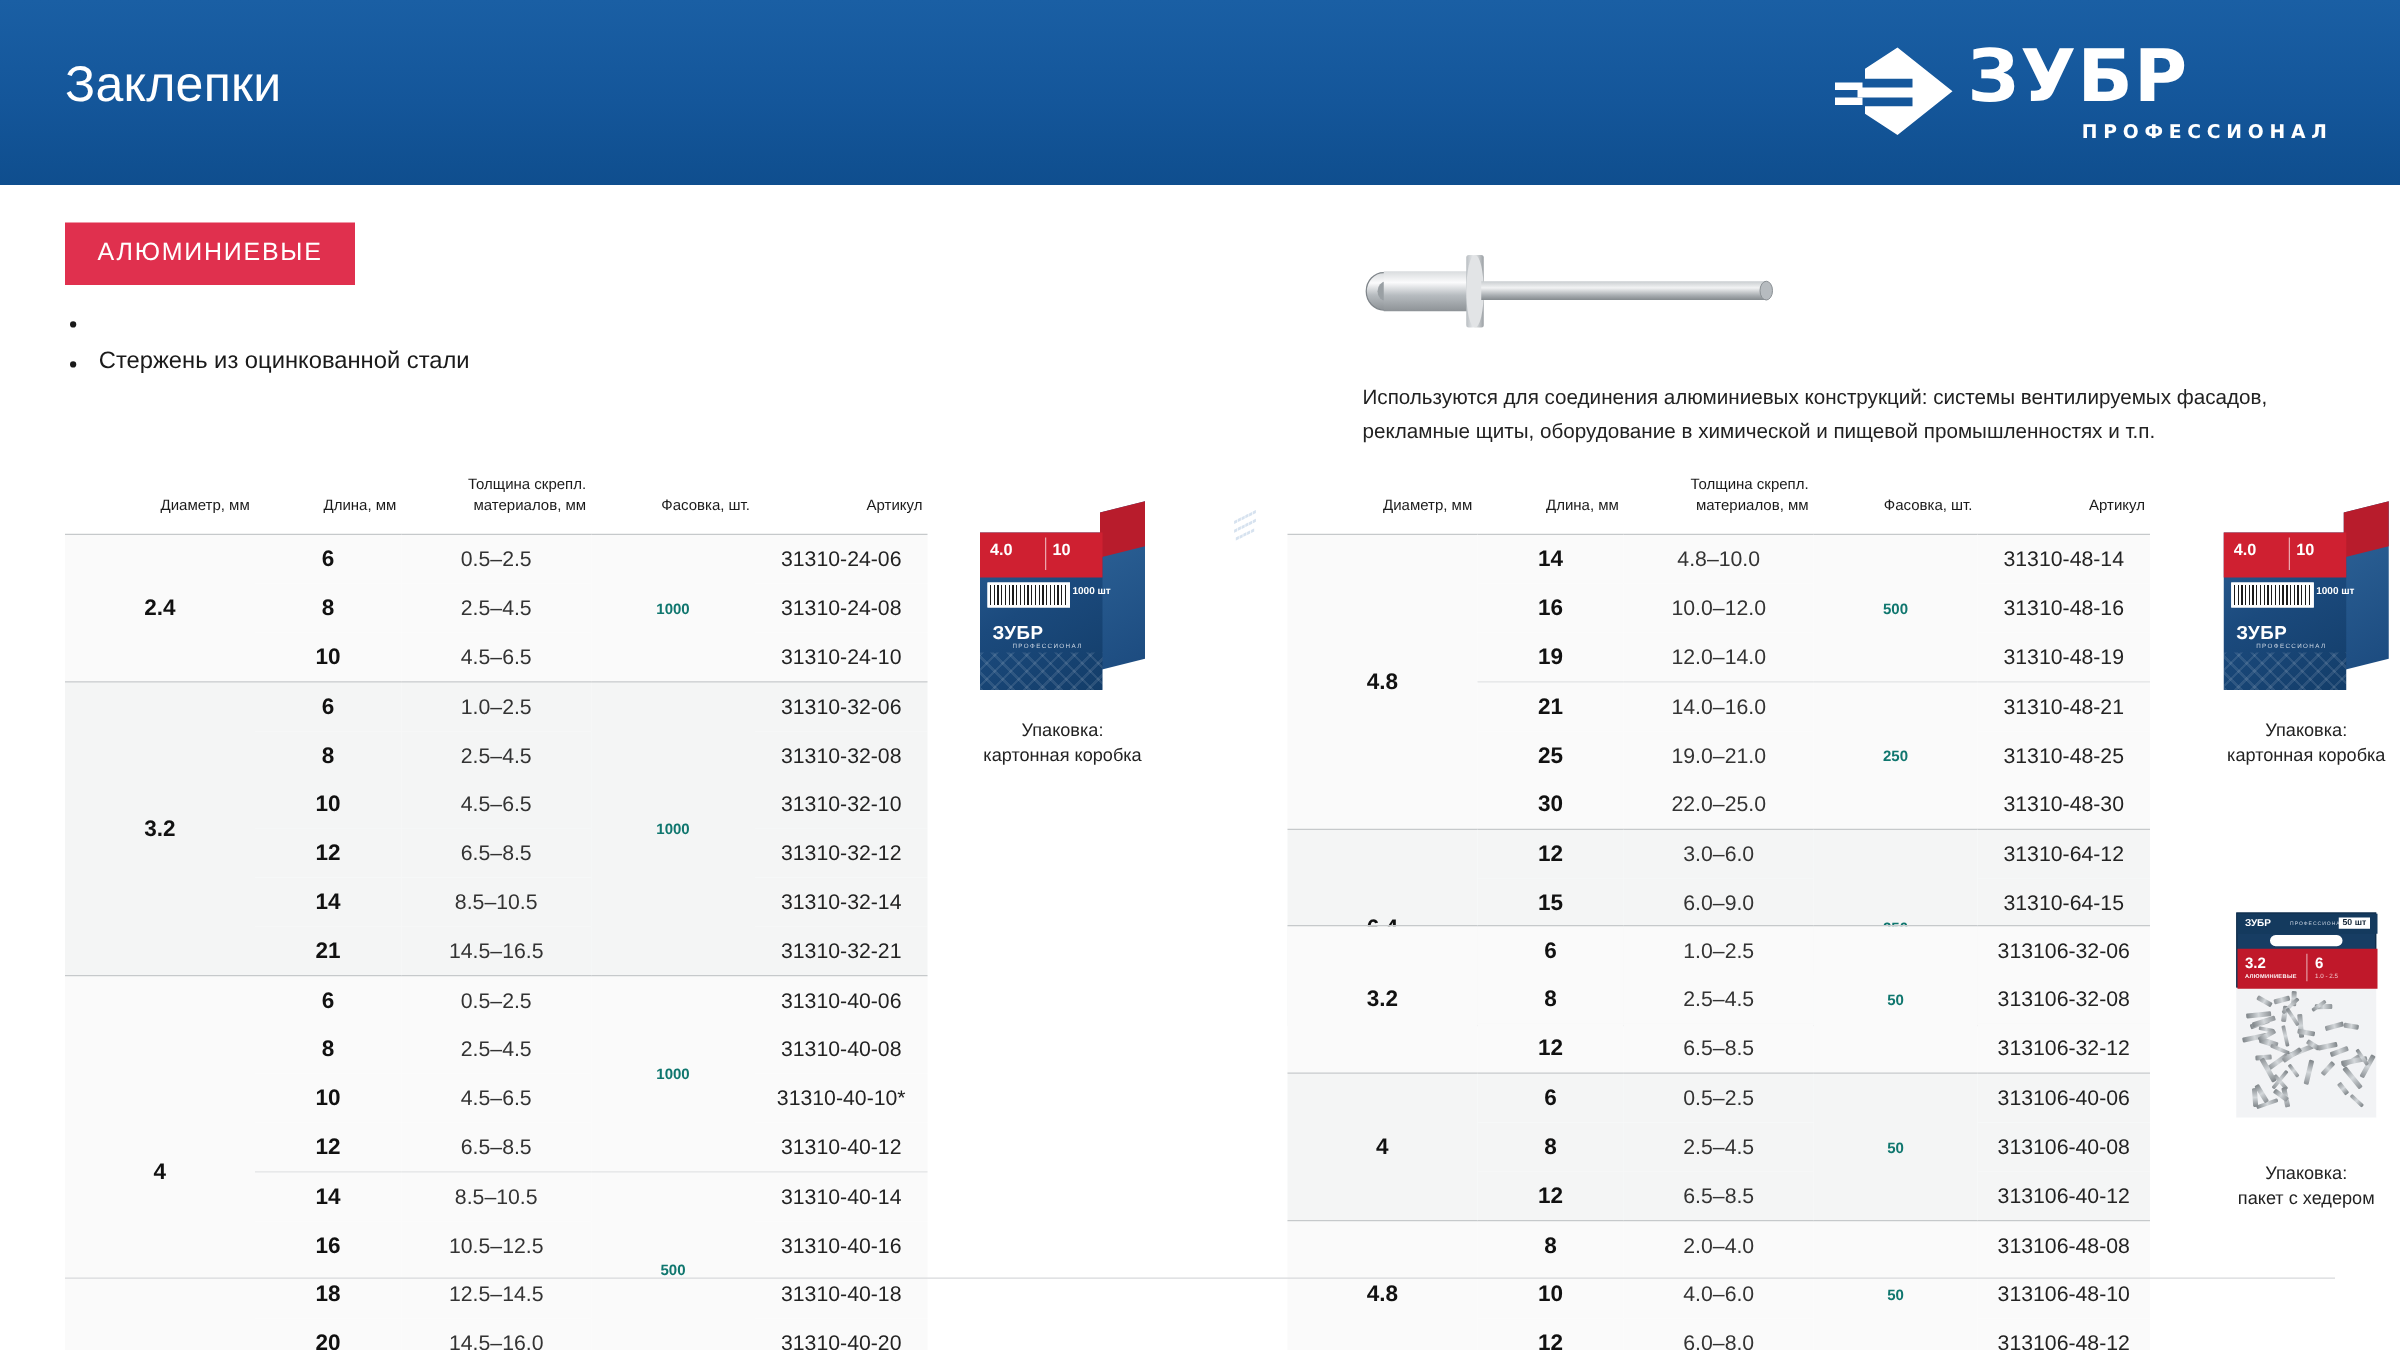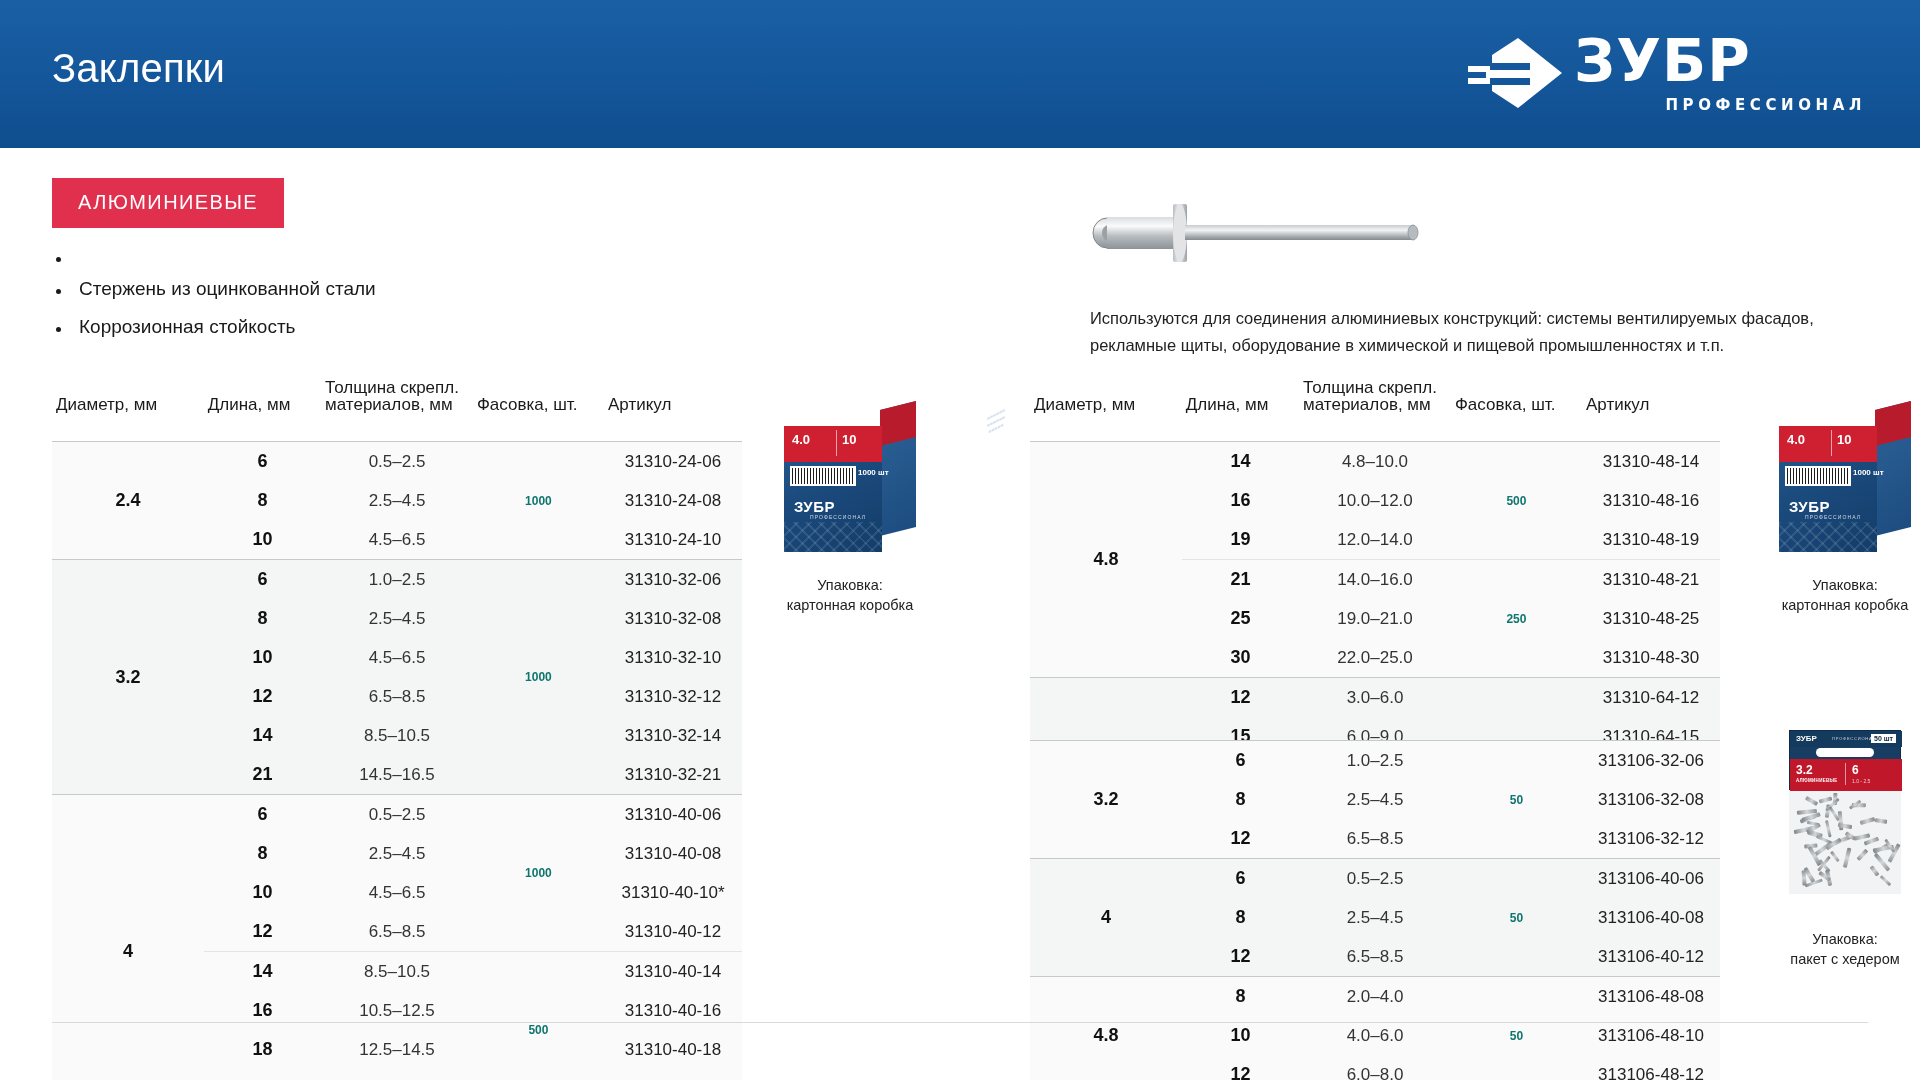--- a/index.html
+++ b/index.html
@@ -60,22 +60,22 @@
   .rivet-img { position: absolute; left: 1085px; top: 198px; width: 500px; height: 70px; }
   .usage-text {
     position: absolute; left: 1090px; top: 305px; width: 760px;
     font-size: 16.5px; line-height: 27px; color: #222;
   }
 
   
   .tbl { position: absolute; }
   .tbl table { border-collapse: collapse; width: 100%; }
   .tbl th {
-    font-size: 17px; font-weight: 400; color: #1a1a1a;
-    padding: 4px 4px 28px 4px; vertical-align: bottom; text-align: left;
+    font-size: 12px; font-weight: 400; color: #1a1a1a;
+    padding: 4px 4px 14px 4px; vertical-align: bottom; text-align: right;
     line-height: 17px;
   }
   .tbl td {
     font-size: 17px; text-align: center; color: #333;
     padding: 9px 4px; vertical-align: middle;
   }
   .tbl td.dia { font-size: 18px; font-weight: 700; color: #111; }
   .tbl td.len { font-size: 18px; font-weight: 700; color: #111; }
   .tbl td.pack { font-size: 12px; font-weight: 700; color: #0f766e; }
   .tbl td.art { font-size: 17px; color: #222; }
@@ -184,24 +184,20 @@
 
   <div class="badge">АЛЮМИНИЕВЫЕ</div>
 
   <div class="features">
     <div class="feature">
       <span class="dot"></span>
     </div>
     <div class="feature">
       <span class="dot"></span>
       <span>Стержень из оцинкованной стали</span>
-    </div>
-    <div class="feature">
-      <span class="dot"></span>
-      <span>Коррозионная стойкость</span>
     </div>
   </div>
 
   <svg class="rivet-img" viewBox="0 0 500 70">
     <defs>
       <linearGradient id="gBody" x1="0" y1="0" x2="0" y2="1">
         <stop offset="0%" stop-color="#d9dcde"></stop>
           <stop offset="28%" stop-color="#fbfbfc"></stop>
         <stop offset="60%" stop-color="#b7bcc0"></stop>
           <stop offset="100%" stop-color="#8d9296"></stop>

